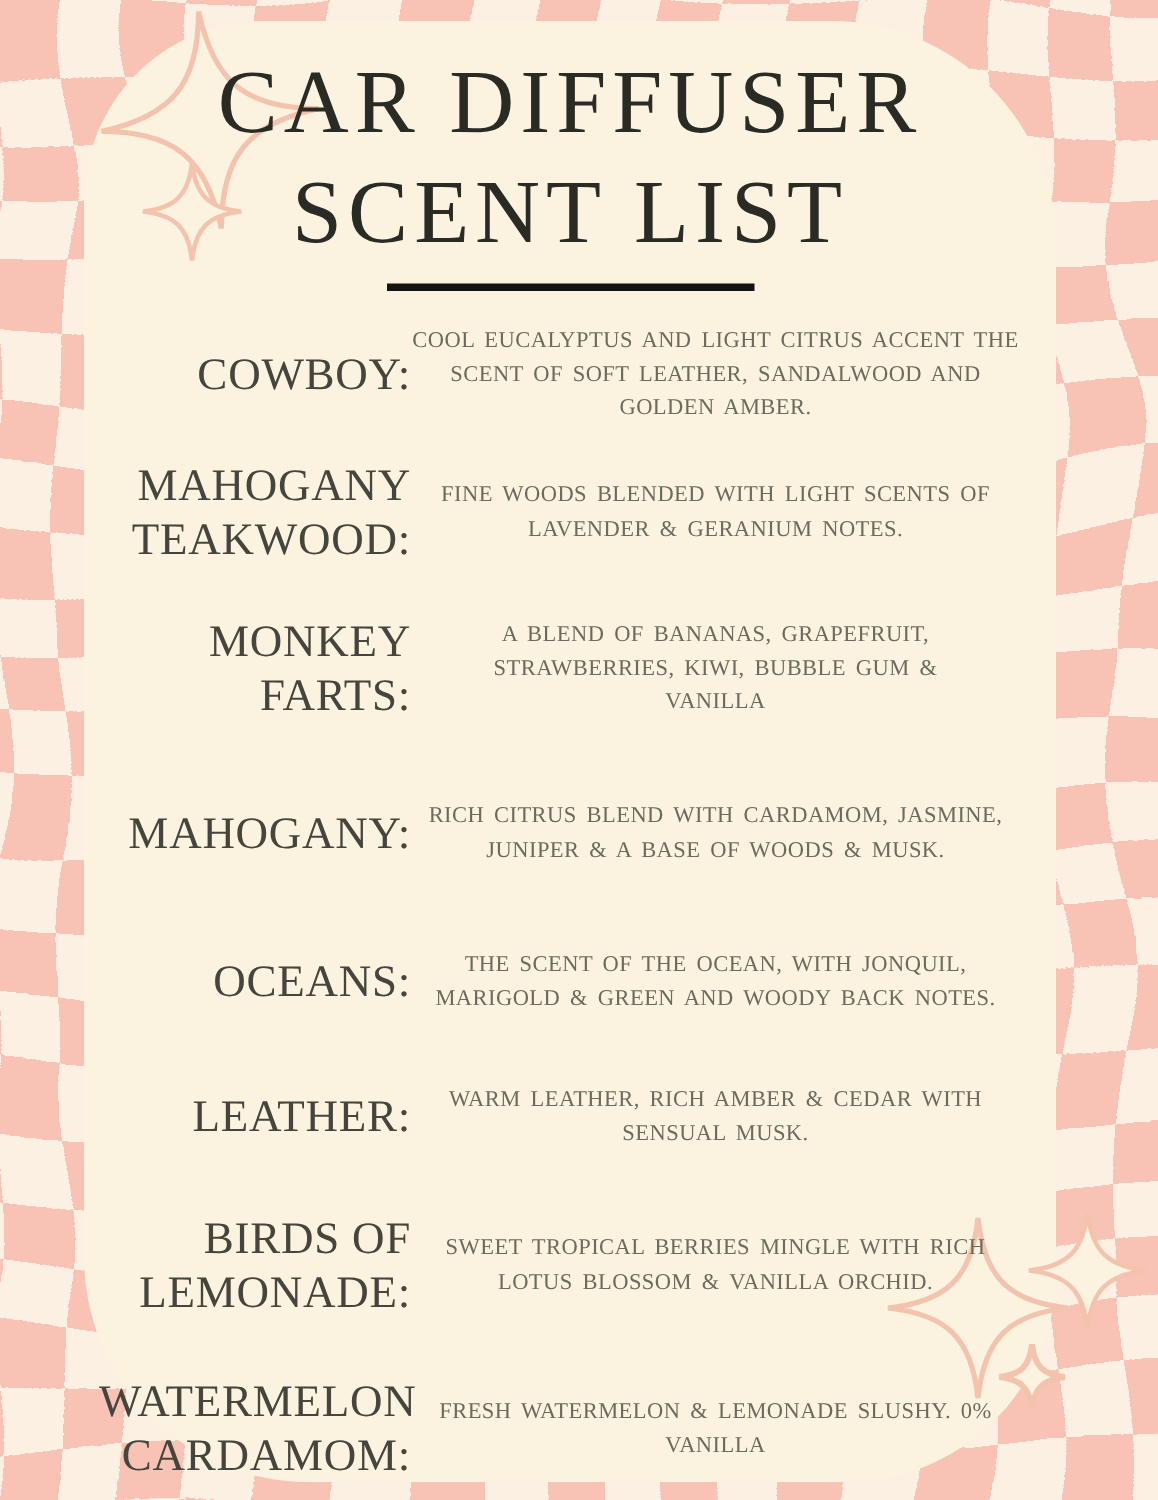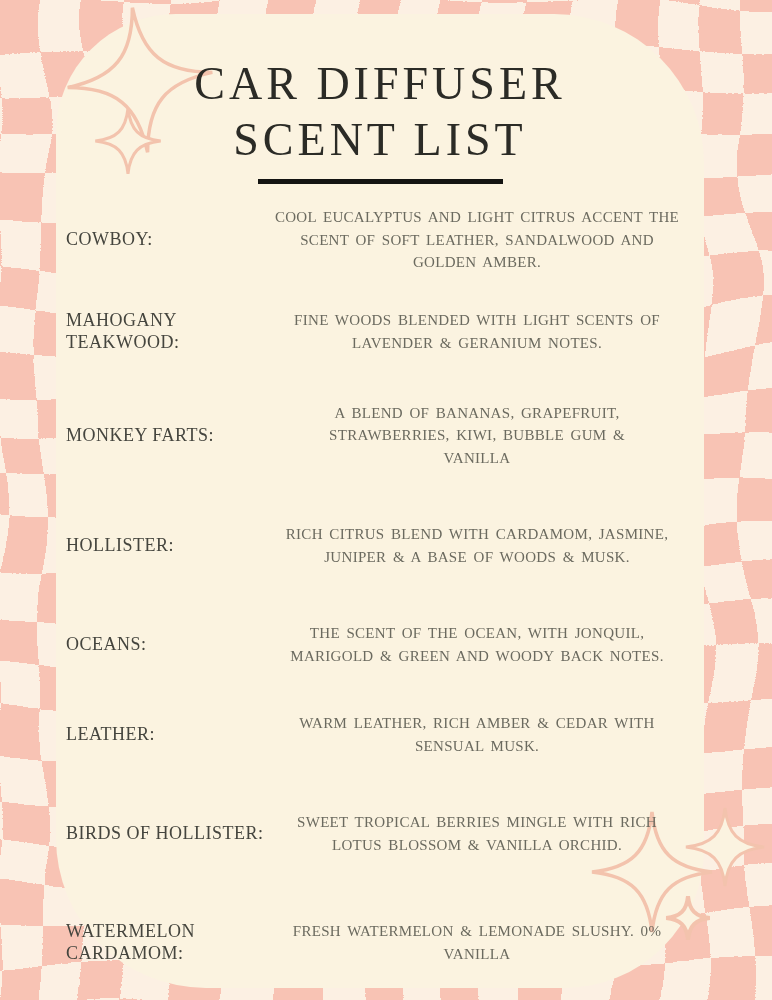--- a/index.html
+++ b/index.html
@@ -33,45 +33,44 @@
     vector-effect:non-scaling-stroke;
   }
   .content{
     position:absolute;z-index:4;
     left:56px;top:14px;width:648px;height:974px;
     padding:18px 10px 10px 10px;
   }
   .title{
     text-align:center;
     color:var(--title-color);
-    font-size:46px;
+    font-size:60px;
     letter-spacing:4px;
     line-height:1.22;
     font-weight:400;
-    margin-top:24px;
   }
   .underline{
     width:245px;height:5px;margin:11px auto 0 auto;
     background:var(--underline-color);
   }
   .rows{margin-top:10px;}
   .row{display:flex;align-items:center;}
   .row:nth-child(1){min-height:78px;}
   .row:nth-child(2){min-height:92px;}
   .row:nth-child(3){min-height:116px;}
   .row:nth-child(4){min-height:104px;}
   .row:nth-child(5){min-height:94px;}
   .row:nth-child(6){min-height:86px;}
   .row:nth-child(7){min-height:112px;}
   .row:nth-child(8){min-height:106px;}
   .scent-name{
     width:208px;flex:0 0 208px;
-    text-align:left;
+    text-align:right;
     color:var(--name-color);
-    font-size:18px;line-height:1.2;
+    font-size:30px;line-height:1.2;
     letter-spacing:0.5px;
   }
   .scent-desc{
     flex:1;
     text-align:center;
     color:var(--desc-color);
     font-size:15px;line-height:1.5;
     letter-spacing:0.3px;word-spacing:2.5px;
     margin:12px auto;
     padding-right:14px;
@@ -135,33 +134,33 @@
     </div>
     <div class="row">
       <div class="scent-name">MAHOGANY TEAKWOOD:</div>
       <div class="scent-desc">FINE WOODS BLENDED WITH LIGHT SCENTS OF LAVENDER &amp; GERANIUM NOTES.</div>
     </div>
     <div class="row">
       <div class="scent-name">MONKEY FARTS:</div>
       <div class="scent-desc">A BLEND OF BANANAS, GRAPEFRUIT, STRAWBERRIES, KIWI, BUBBLE GUM &amp; VANILLA</div>
     </div>
     <div class="row">
-      <div class="scent-name">HOLLISTER:</div>
+      <div class="scent-name">MAHOGANY:</div>
       <div class="scent-desc">RICH CITRUS BLEND WITH CARDAMOM, JASMINE, JUNIPER &amp; A BASE OF WOODS &amp; MUSK.</div>
     </div>
     <div class="row">
       <div class="scent-name">OCEANS:</div>
       <div class="scent-desc">THE SCENT OF THE OCEAN, WITH JONQUIL, MARIGOLD &amp; GREEN AND WOODY BACK NOTES.</div>
     </div>
     <div class="row">
       <div class="scent-name">LEATHER:</div>
       <div class="scent-desc">WARM LEATHER, RICH AMBER &amp; CEDAR WITH SENSUAL MUSK.</div>
     </div>
     <div class="row">
-      <div class="scent-name">BIRDS OF HOLLISTER:</div>
+      <div class="scent-name">BIRDS OF LEMONADE:</div>
       <div class="scent-desc">SWEET TROPICAL BERRIES MINGLE WITH RICH LOTUS BLOSSOM &amp; VANILLA ORCHID.</div>
     </div>
     <div class="row">
       <div class="scent-name">WATERMELON CARDAMOM:</div>
       <div class="scent-desc">FRESH WATERMELON &amp; LEMONADE SLUSHY. 0% VANILLA</div>
     </div>
   </div>
 </div>
 
 </body></html>

